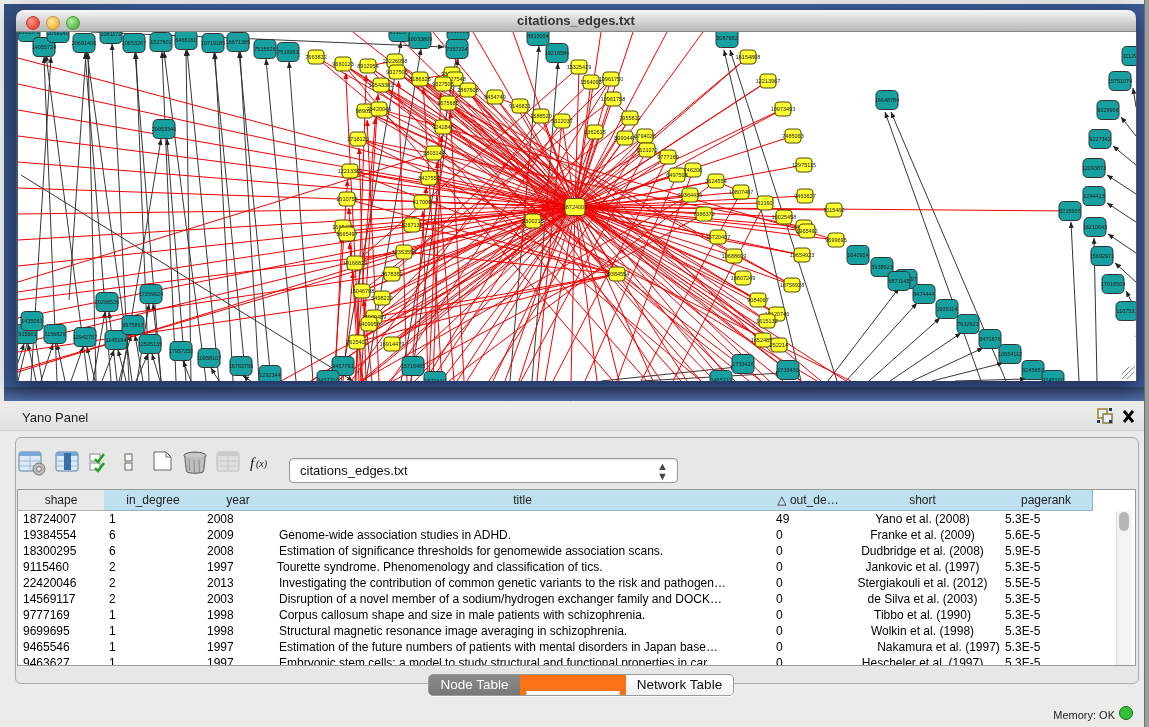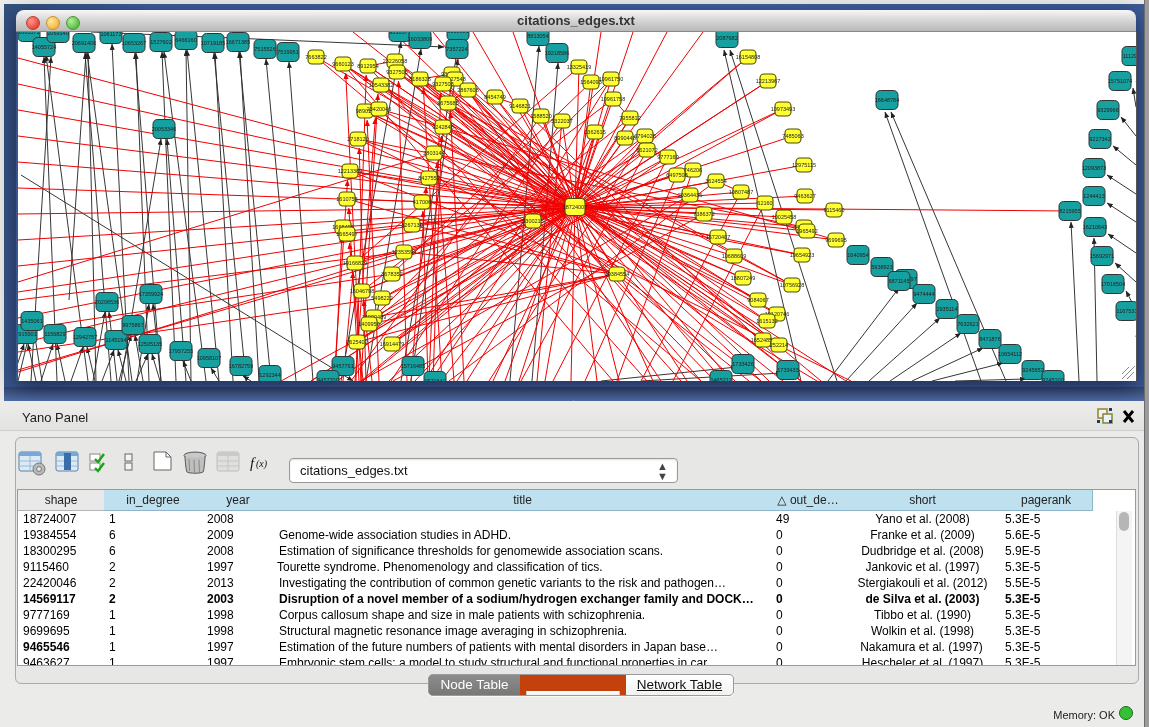--- a/index.html
+++ b/index.html
@@ -30,21 +30,21 @@
 .hc{position:absolute;top:0;height:20px;background:#bfe0ef;border-right:1px solid #8fb6c8;
   border-bottom:1px solid #8fb6c8;font-size:12px;color:#222;text-align:center;line-height:20px;}
 .hc.gray{background:#e9e9e9;border-right:1px solid #b5b5b5;border-bottom:1px solid #b5b5b5;}
 .tbody{position:absolute;left:0;top:21px;width:1100px;height:154px;overflow:hidden;}
 .trow{position:absolute;left:0;width:1100px;height:16px;}
 .tc{position:absolute;top:0;height:16px;font-size:12px;color:#000;line-height:16px;white-space:nowrap;overflow:hidden;}
 .tc.c{text-align:center;}
 #vscroll{position:absolute;right:3px;top:21px;width:15px;height:154px;background:#f4f4f4;border-left:1px solid #ddd;}
 #vthumb{position:absolute;left:2px;top:1px;width:10px;height:19px;background:#b6b6b6;border-radius:5px;}
 #tabs{position:absolute;left:428px;top:273px;height:20px;display:flex;
-  border:1px solid #9a9a9a;border-radius:5px;overflow:hidden;background:#c2410c;
+  border:1px solid #9a9a9a;border-radius:5px;overflow:hidden;background:#f97316;
   box-shadow:0 1px 1px rgba(255,255,255,0.8);gap:6px;}
 .tab{font-size:13.5px;line-height:20px;text-align:center;color:#111;background:linear-gradient(#fff,#f2f2f2);}
 .tab.sel{background:linear-gradient(#8c8c8c,#787878);color:#fff;}
 .tab.mid{border-left:1px solid #c9c9c9;border-right:1px solid #c9c9c9;margin-top:16px;}
 #mem{position:absolute;right:34px;top:308px;font-size:11px;color:#222;}
 #dot{position:absolute;right:16px;top:305px;width:12px;height:12px;border-radius:50%;
   background:#35c135;border:1.5px solid #1c651c;}
 #rstrip{position:absolute;right:0;top:0;width:4px;height:727px;background:#9c9c9c;border-left:1px solid #6e6e6e;}
 #splitter{position:absolute;left:570px;top:398px;color:#9aa3b5;font-size:7px;}
 </style></head><body>
@@ -764,21 +764,21 @@
           </div>
           <div class="trow" style="top:64px;">
             <div class="tc" style="left:5px;width:86px;">22420046</div>
             <div class="tc" style="left:91px;width:98px;">2</div>
             <div class="tc" style="left:189px;width:72px;">2013</div>
             <div class="tc" style="left:261px;width:497px;">Investigating the contribution of common genetic variants to the risk and pathogen…</div>
             <div class="tc" style="left:758px;width:74px;">0</div>
             <div class="tc c" style="left:827px;width:155px;">Stergiakouli et al. (2012)</div>
             <div class="tc" style="left:987px;width:92px;">5.5E-5</div>
           </div>
-          <div class="trow" style="top:80px;font-weight:bold;">
+          <div class="trow" style="top:80px;">
             <div class="tc" style="left:5px;width:86px;">14569117</div>
             <div class="tc" style="left:91px;width:98px;">2</div>
             <div class="tc" style="left:189px;width:72px;">2003</div>
             <div class="tc" style="left:261px;width:497px;">Disruption of a novel member of a sodium/hydrogen exchanger family and DOCK…</div>
             <div class="tc" style="left:758px;width:74px;">0</div>
             <div class="tc c" style="left:827px;width:155px;">de Silva et al. (2003)</div>
             <div class="tc" style="left:987px;width:92px;">5.3E-5</div>
           </div>
           <div class="trow" style="top:96px;">
             <div class="tc" style="left:5px;width:86px;">9777169</div>
@@ -792,44 +792,44 @@
           <div class="trow" style="top:112px;">
             <div class="tc" style="left:5px;width:86px;">9699695</div>
             <div class="tc" style="left:91px;width:98px;">1</div>
             <div class="tc" style="left:189px;width:72px;">1998</div>
             <div class="tc" style="left:261px;width:497px;">Structural magnetic resonance image averaging in schizophrenia.</div>
             <div class="tc" style="left:758px;width:74px;">0</div>
             <div class="tc c" style="left:827px;width:155px;">Wolkin et al. (1998)</div>
             <div class="tc" style="left:987px;width:92px;">5.3E-5</div>
           </div>
           <div class="trow" style="top:128px;">
-            <div class="tc" style="left:5px;width:86px;font-weight:bold;">9465546</div>
+            <div class="tc" style="left:5px;width:86px;">9465546</div>
             <div class="tc" style="left:91px;width:98px;">1</div>
             <div class="tc" style="left:189px;width:72px;">1997</div>
             <div class="tc" style="left:261px;width:497px;">Estimation of the future numbers of patients with mental disorders in Japan base…</div>
             <div class="tc" style="left:758px;width:74px;">0</div>
-            <div class="tc c" style="left:826px;width:155px;">Nakamura et al. (1997)</div>
+            <div class="tc c" style="left:843px;width:155px;">Nakamura et al. (1997)</div>
             <div class="tc" style="left:987px;width:92px;">5.3E-5</div>
           </div>
           <div class="trow" style="top:144px;">
             <div class="tc" style="left:5px;width:86px;">9463627</div>
             <div class="tc" style="left:91px;width:98px;">1</div>
             <div class="tc" style="left:189px;width:72px;">1997</div>
             <div class="tc" style="left:261px;width:497px;">Embryonic stem cells: a model to study structural and functional properties in car…</div>
             <div class="tc" style="left:758px;width:74px;">0</div>
             <div class="tc c" style="left:827px;width:155px;">Hescheler et al. (1997)</div>
             <div class="tc" style="left:987px;width:92px;">5.3E-5</div>
           </div>
         </div>
       <div id="vscroll">
           <div id="vthumb"></div>
         </div>
     </div>
   </div>
   <div id="tabs">
     <div class="tab sel" style="width:91px;">Node Table</div>
       <div class="tab mid" style="width:92px;">Edge Table</div>
-      <div class="tab" style="width:107px;text-decoration:underline;">Network Table</div>
+      <div class="tab" style="width:107px;">Network Table</div>
   </div>
   <div id="mem">Memory: OK</div>
   <div id="dot"></div>
 </div>
 <div id="rstrip"></div>
 
 </body></html>

